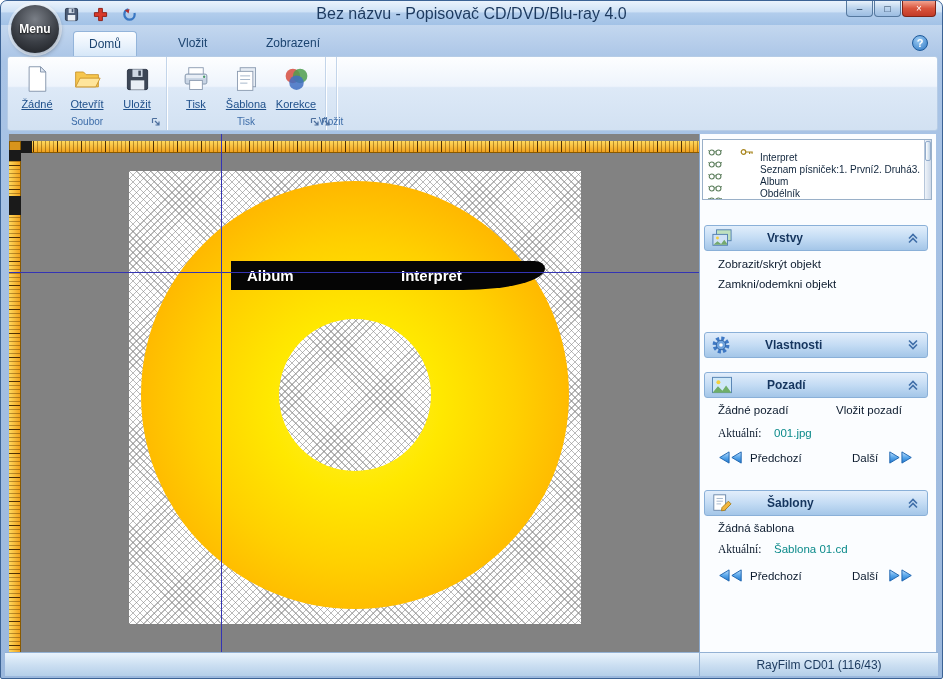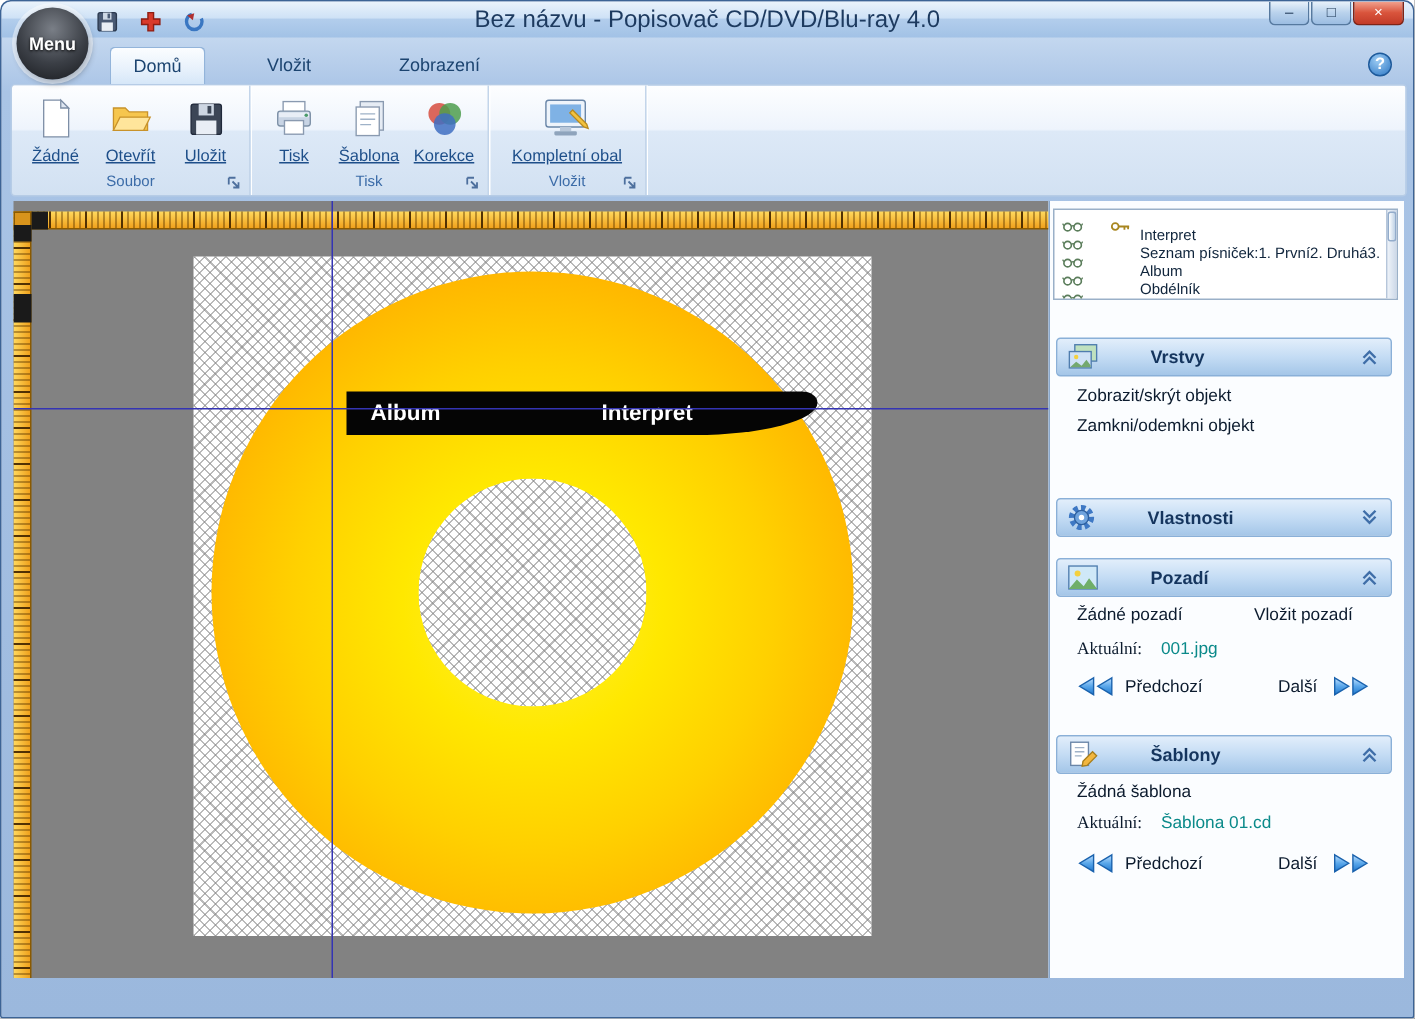--- a/index.html
+++ b/index.html
@@ -283,34 +283,20 @@
         <span class="rglabel">Tisk</span>
         <span class="launcher">
           <svg width="10" height="10" viewBox="0 0 10 10">
               <path d="M1.5 1.5 H6 M1.5 1.5 V6 M4 4 L8 8 M8 4.5 V8 H4.5" fill="none" stroke="#4d6f9d" stroke-width="1.2"></path>
             </svg>
         </span>
       </div>
     </div>
 
     <div class="rgroup">
-      <div class="rbtns">
-        <div class="rbtn wide">
-          <span class="ricon">
-            <svg width="34" height="30" viewBox="0 0 36 32">
-                <rect x="3" y="3" width="28" height="19" rx="2" fill="#eef4fb" stroke="#6a86a8"></rect>
-                <rect x="6" y="6" width="22" height="13" fill="#7fb2e5"></rect>
-                <rect x="13" y="22" width="8" height="3" fill="#b9c8da"></rect>
-                <rect x="9" y="25" width="16" height="3" rx="1" fill="#8fa4bc"></rect>
-                <path d="M20 12 l10 10 3 1 -1 -3 -10 -10 z" fill="#f2c23e" stroke="#b98a1e"></path>
-              </svg>
-          </span>
-          <span class="rlabel">Kompletní obal</span>
-        </div>
-      </div>
       <div class="rglabel-row">
         <span class="rglabel">Vložit</span>
         <span class="launcher">
           <svg width="10" height="10" viewBox="0 0 10 10">
               <path d="M1.5 1.5 H6 M1.5 1.5 V6 M4 4 L8 8 M8 4.5 V8 H4.5" fill="none" stroke="#4d6f9d" stroke-width="1.2"></path>
             </svg>
         </span>
       </div>
     </div>
 
@@ -523,14 +509,17 @@
           <svg width="28" height="15" viewBox="0 0 30 16">
               <path d="M16 2 L26 8 L16 14 Z" fill="url(#arrowgrad)" stroke="#1a62ad"></path>
               <path d="M3 2 L13 8 L3 14 Z" fill="url(#arrowgrad)" stroke="#1a62ad"></path>
             </svg>
         </span>
       </div>
     </div>
 
   </div>
 
+  <div class="statusbar">
+    <div class="sb-right">RayFilm CD01 (116/43)</div>
+  </div>
 
 </div>
 
 </body></html>

